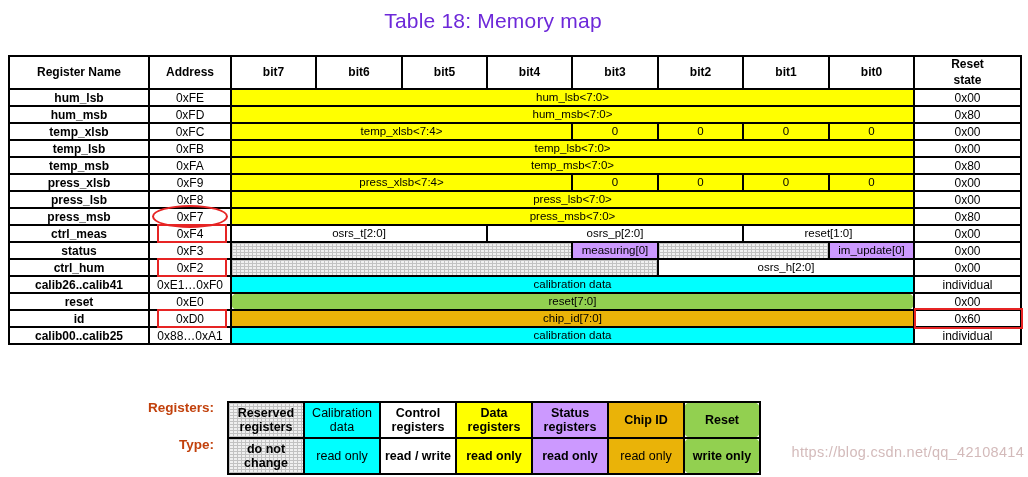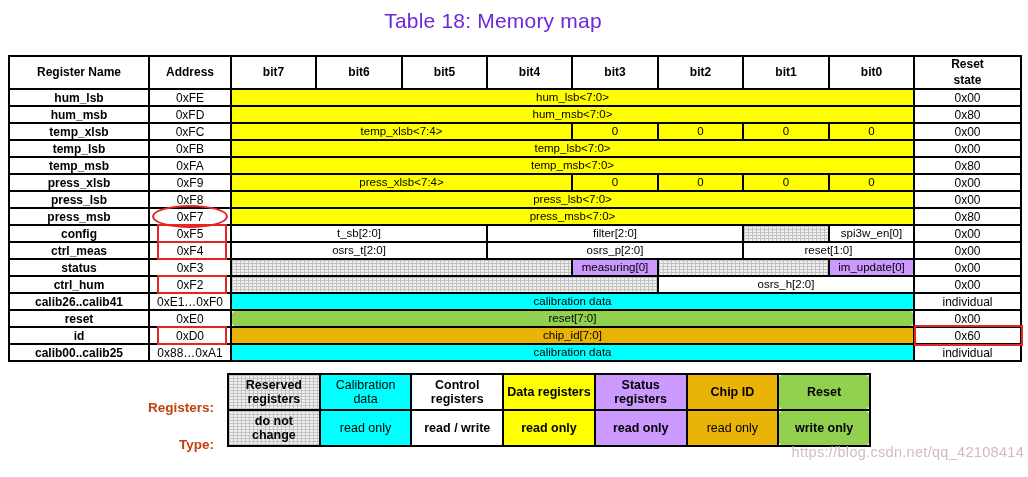--- a/index.html
+++ b/index.html
@@ -50,21 +50,21 @@
   .anno-ellipse{left:2px;right:2px;top:-4px;bottom:-4px;border-radius:50%;}
   .anno-reset{left:-1px;right:-3px;top:-3px;bottom:-3px;}
 
   
   .legend-labels{position:absolute;left:8px;top:389px;width:212px;}
   .legend-labels .lab{
     height:37px;display:flex;align-items:center;justify-content:flex-end;
     font-weight:bold;font-size:13.5px;color:#c2410c;padding-right:6px;
   }
   table.legend{
-    position:absolute;left:227px;top:373px;width:644px;
+    position:absolute;left:227px;top:401px;width:534px;
     border-collapse:collapse;table-layout:fixed;
   }
   .legend td{
     border:2.5px solid #000;height:34px;text-align:center;
     font-size:12.5px;line-height:1.15;padding:0 3px;white-space:normal;color:#000;
   }
   .legend td.b{font-weight:bold;}
 
   .watermark{
     position:absolute;right:4px;top:444px;z-index:9;
@@ -161,29 +161,20 @@
           <td class="bit bg-yellow" colspan="8">press_lsb&lt;7:0&gt;</td>
           <td class="reset">0x00</td>
         </tr>
         <tr>
           <td class="name">press_msb</td>
           <td class="addr">0xF7<span class="anno anno-ellipse"></span></td>
           <td class="bit bg-yellow" colspan="8">press_msb&lt;7:0&gt;</td>
           <td class="reset">0x80</td>
         </tr>
         <tr>
-          <td class="name">config</td>
-          <td class="addr">0xF5<span class="anno anno-rect"></span></td>
-          <td class="bit bg-white" colspan="3">t_sb[2:0]</td>
-          <td class="bit bg-white" colspan="3">filter[2:0]</td>
-          <td class="bit bg-hatch" colspan="1"></td>
-          <td class="bit bg-white" colspan="1">spi3w_en[0]</td>
-          <td class="reset">0x00</td>
-        </tr>
-        <tr>
           <td class="name">ctrl_meas</td>
           <td class="addr">0xF4<span class="anno anno-rect"></span></td>
           <td class="bit bg-white" colspan="3">osrs_t[2:0]</td>
           <td class="bit bg-white" colspan="3">osrs_p[2:0]</td>
           <td class="bit bg-white" colspan="2">reset[1:0]</td>
           <td class="reset">0x00</td>
         </tr>
         <tr>
           <td class="name">status</td>
           <td class="addr">0xF3</td>

